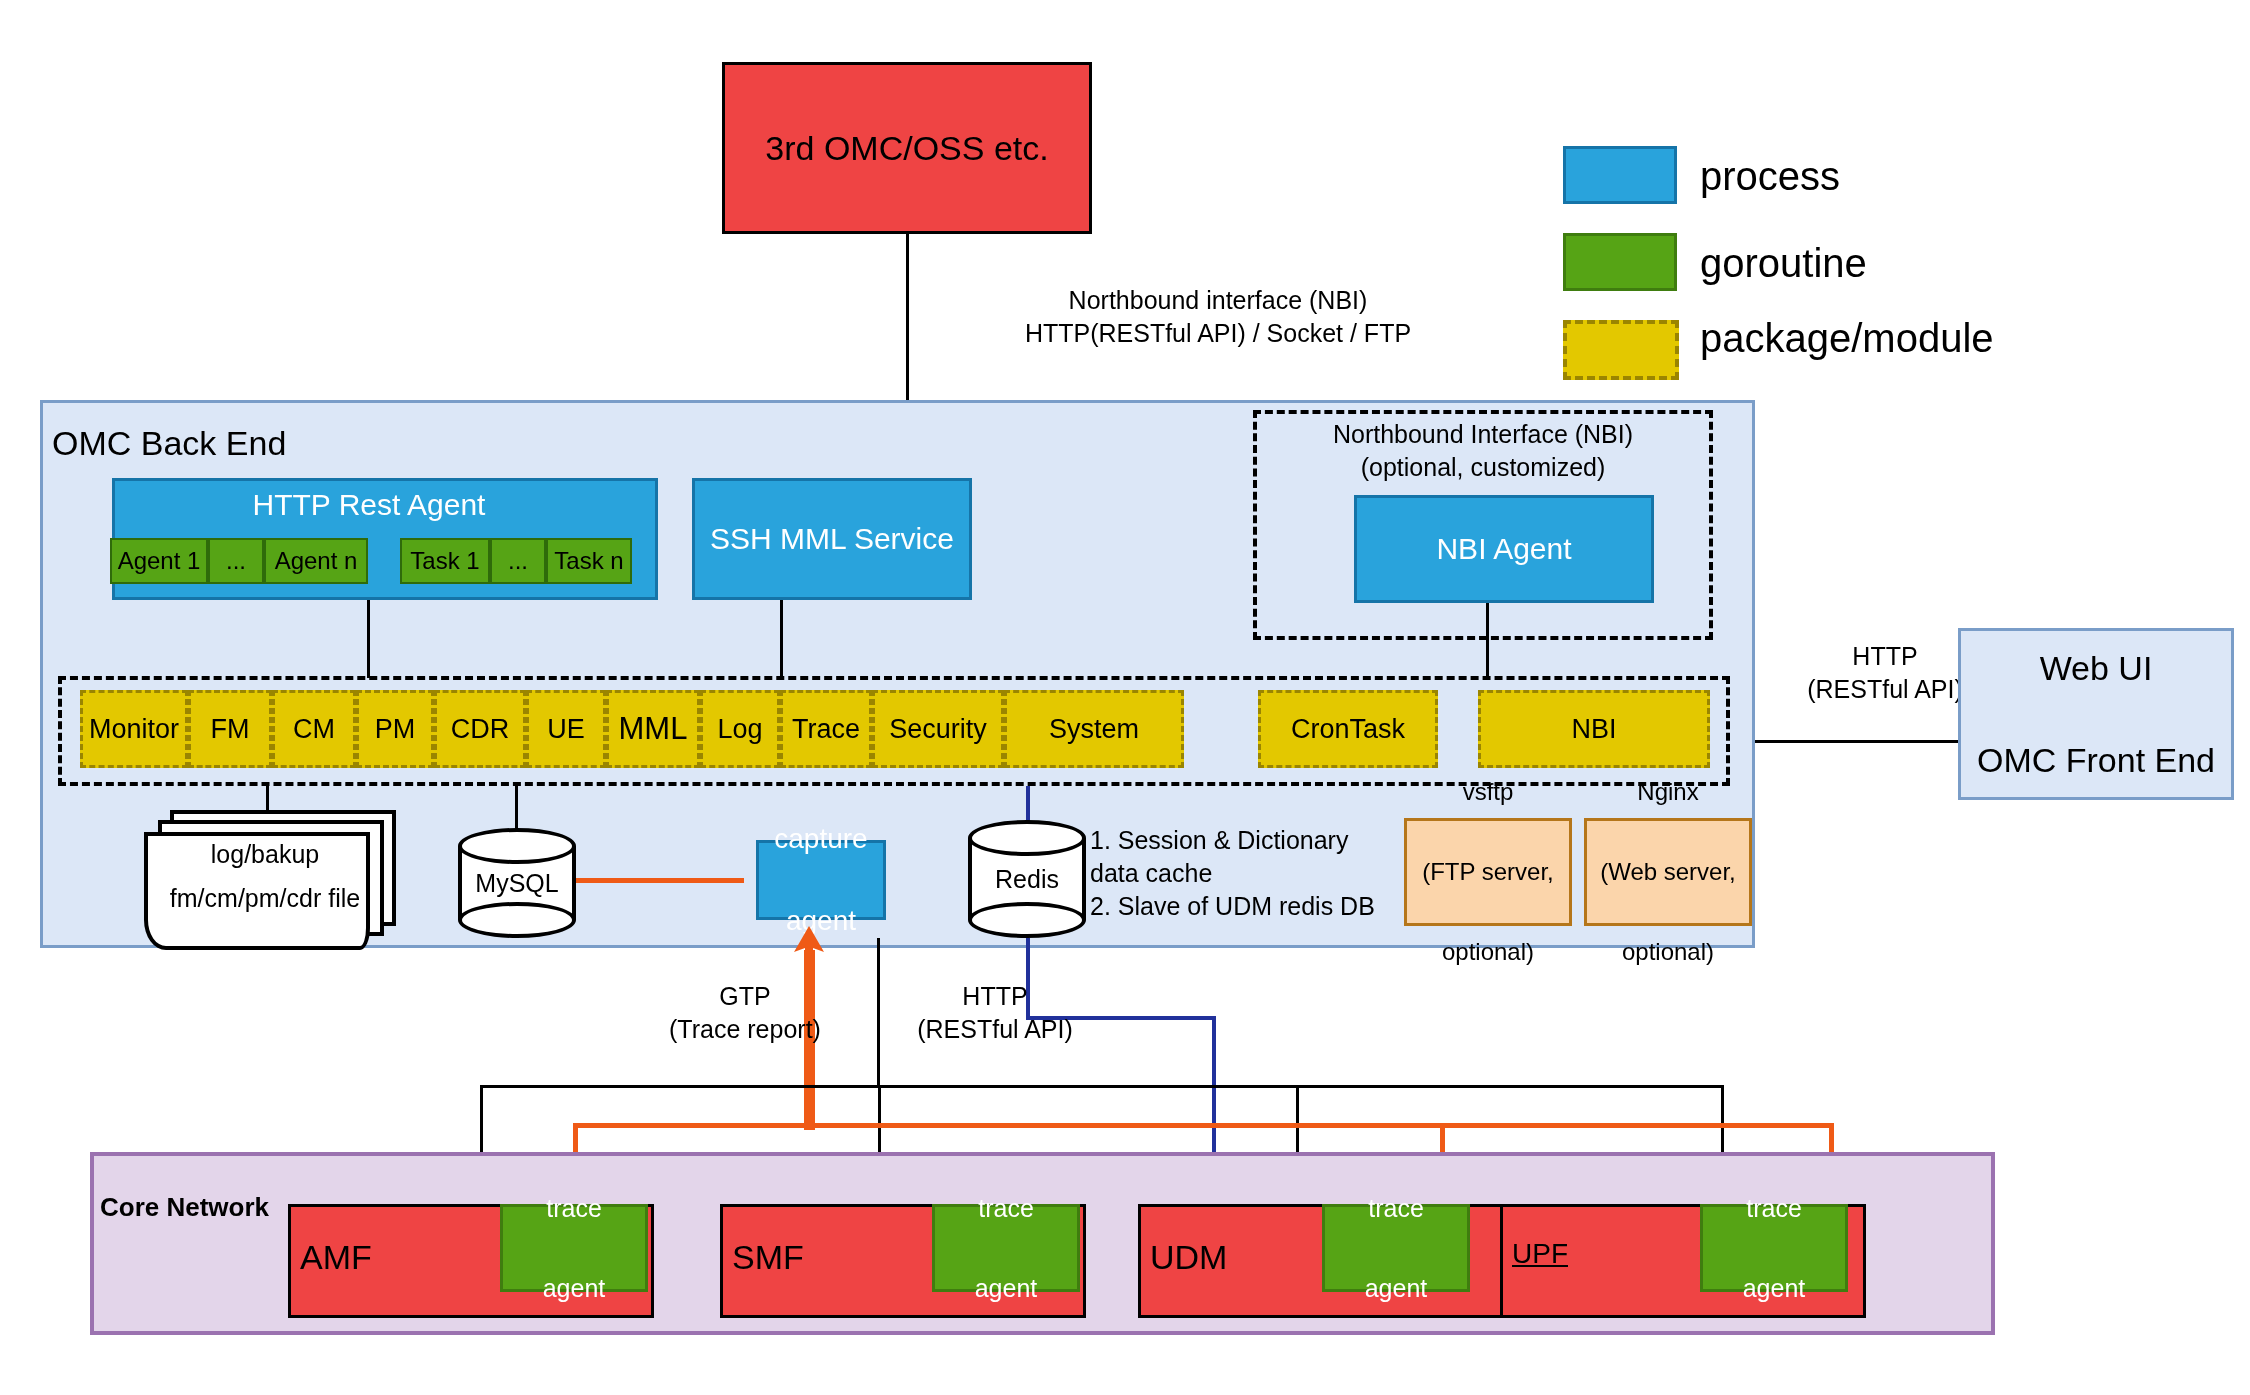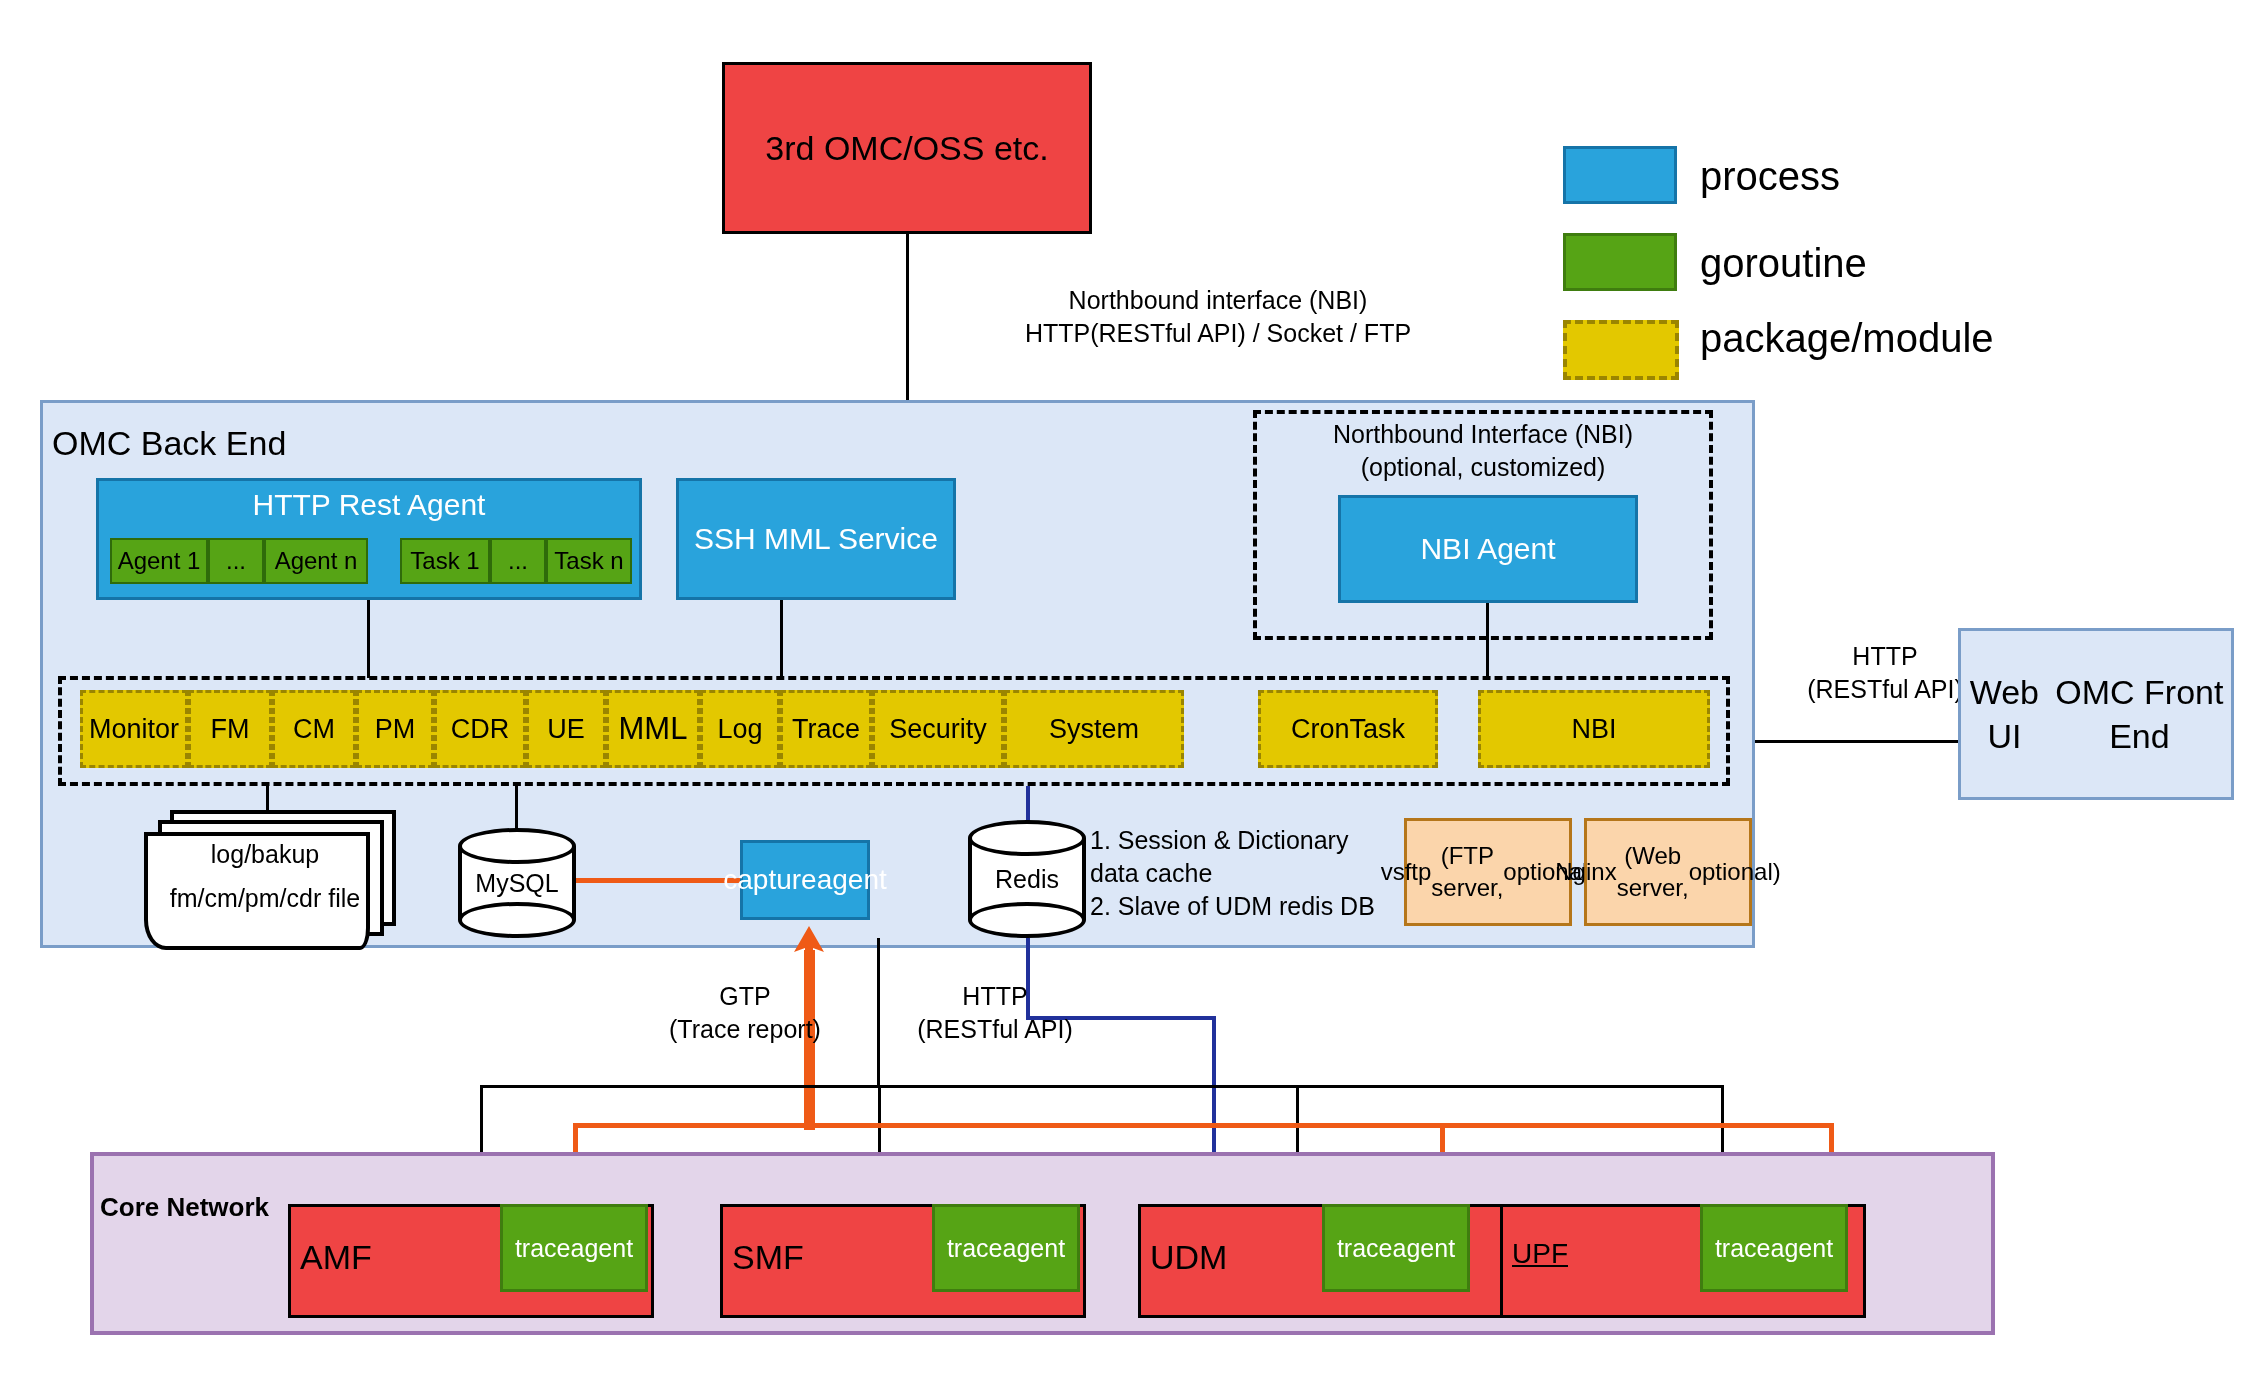--- a/index.html
+++ b/index.html
@@ -1,27 +1,27 @@
 <!DOCTYPE html>
 <html><head>
 <meta charset="utf-8">
 <style>
   html,body{margin:0;padding:0;background:#ffffff;}
   body{width:2250px;height:1395px;position:relative;overflow:hidden;
        font-family:"Liberation Sans","DejaVu Sans",sans-serif;color:#000;}
   #stage{position:absolute;left:0;top:0;width:2250px;height:1395px;}
   .abs{position:absolute;box-sizing:border-box;}
   .ctr{display:flex;align-items:center;justify-content:center;text-align:center;}
-  .col{}
+  .col{flex-direction:column;gap:48px;}
 
   
   .plainbox{background:#ef4444;border:3px solid #000;}
   .backend{background:#dce7f7;border:3px solid #7a9dc8;}
   .corenet{background:#e3d5ea;border:4px solid #9b72b0;}
-  .proc{background:#29a3dc;border:3px solid #1574a8;color:#fff;}
+  .proc{background:#29a3dc;border:3px solid #1574a8;color:#fff;margin-left:16px;}
   .goro{background:#56a415;border:3px solid #3f7d0f;color:#fff;}
   .goro-dark{background:#56a415;border:2px solid #2f6b0a;color:#000;}
   .mod{background:#e3c800;border:3px dashed #9a8500;color:#000;}
   .orangebox{background:#fbd5ab;border:3px solid #b5761a;color:#000;}
   .dashgroup{border:4px dashed #000;background:transparent;}
   .webui{background:#dce7f7;border:3px solid #7a9dc8;}
 
   
   .ln{position:absolute;background:#000;}
   .ln-v{width:3px;}

